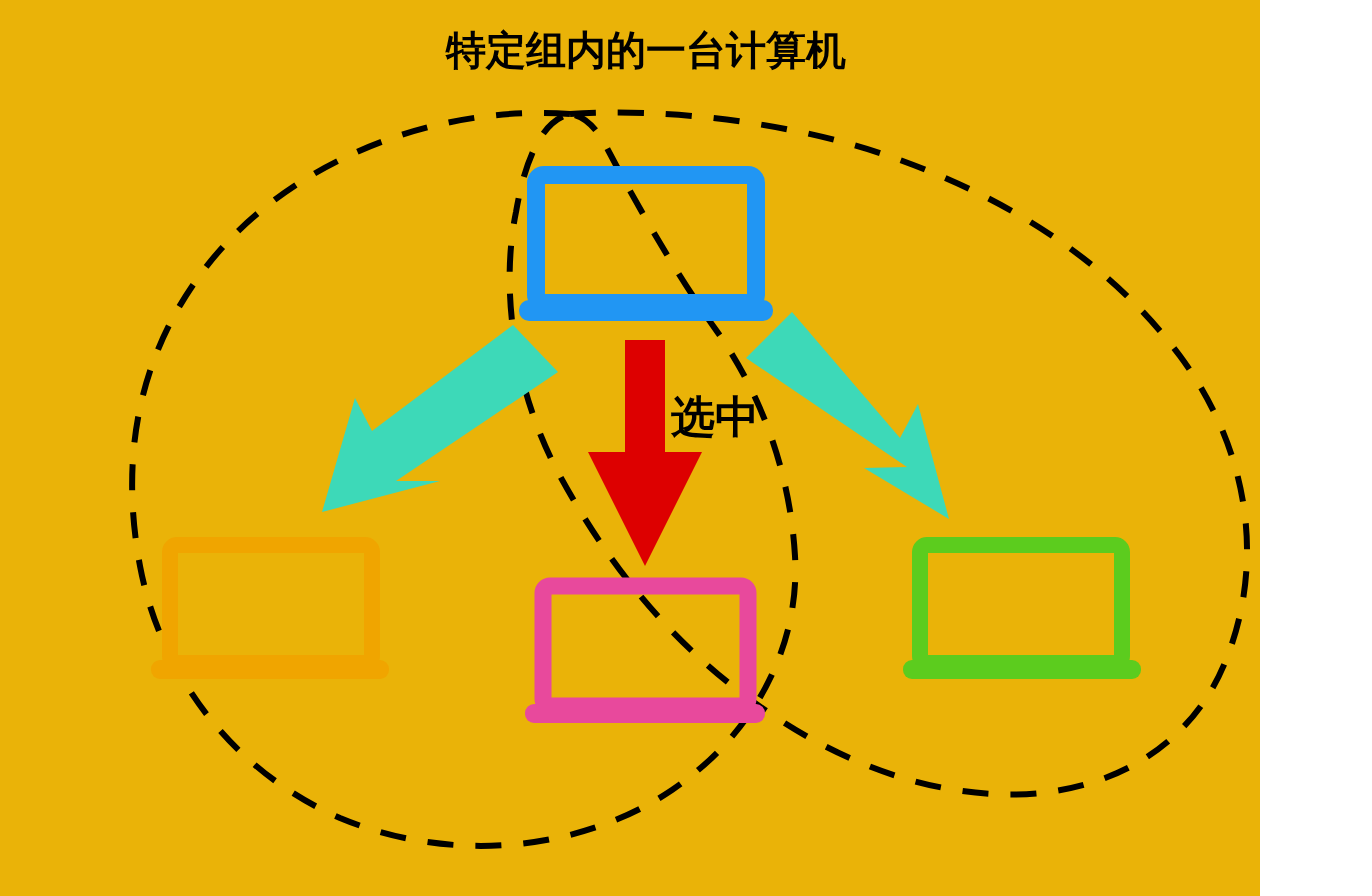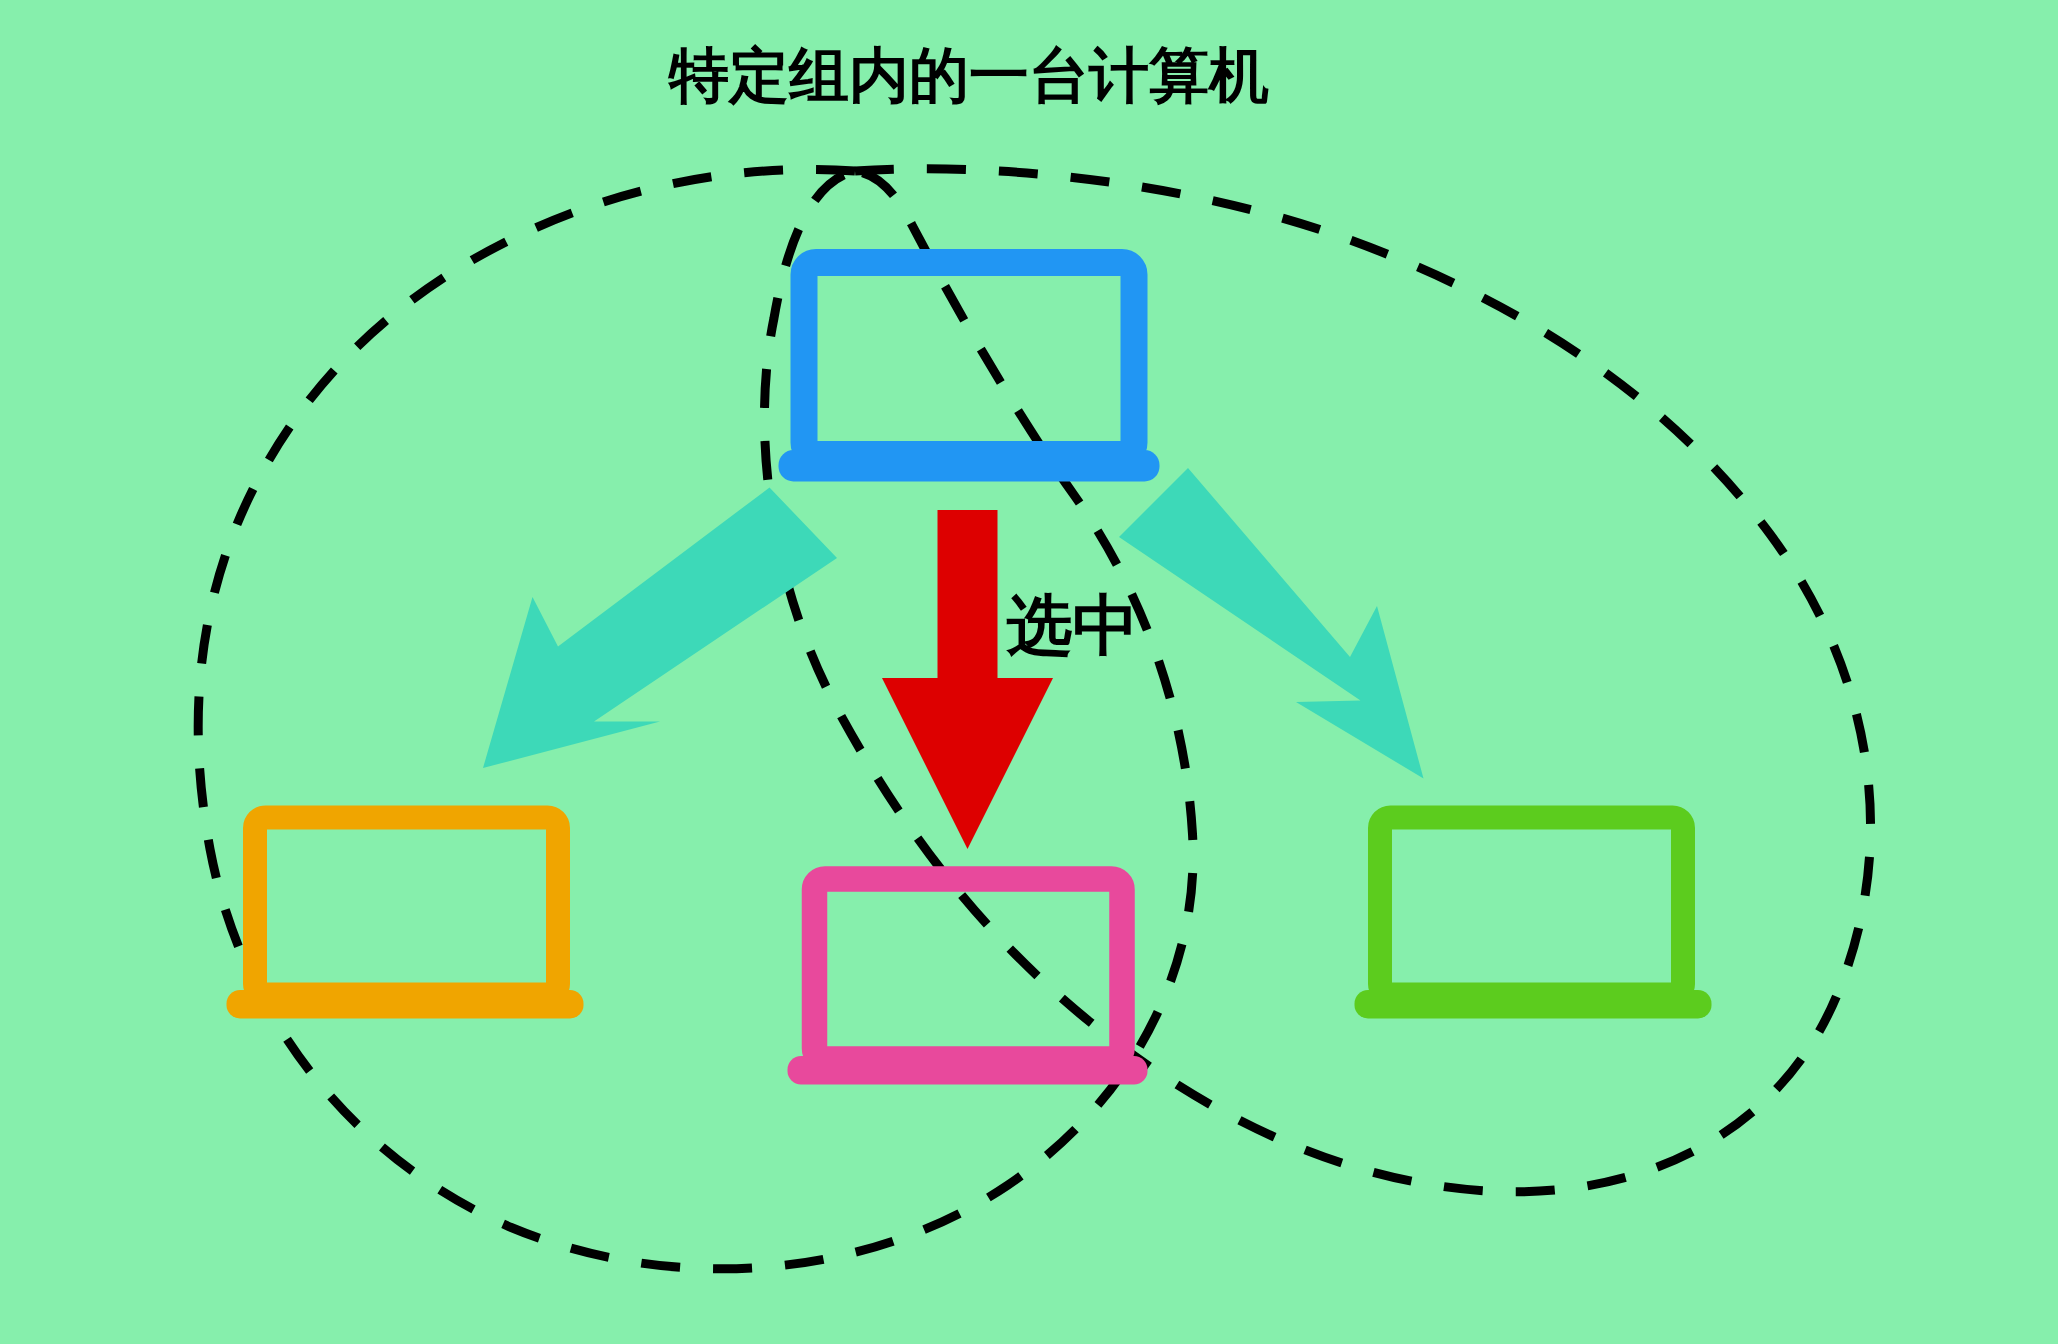--- a/index.html
+++ b/index.html
@@ -5,23 +5,23 @@
   html, body {
     margin: 0;
     padding: 0;
     background: #ffffff;
   }
   body {
     font-family: "DejaVu Sans", "Liberation Sans", sans-serif;
   }
   #stage {
     position: relative;
-    width: 1372px;
+    width: 1260px;
     height: 896px;
-    background: #86efac;
+    background: #eab308;
     overflow: hidden;
   }
   #diagram-svg {
     position: absolute;
     left: 0;
     top: 0;
     width: 1372px;
     height: 896px;
   }
   .title-text {

